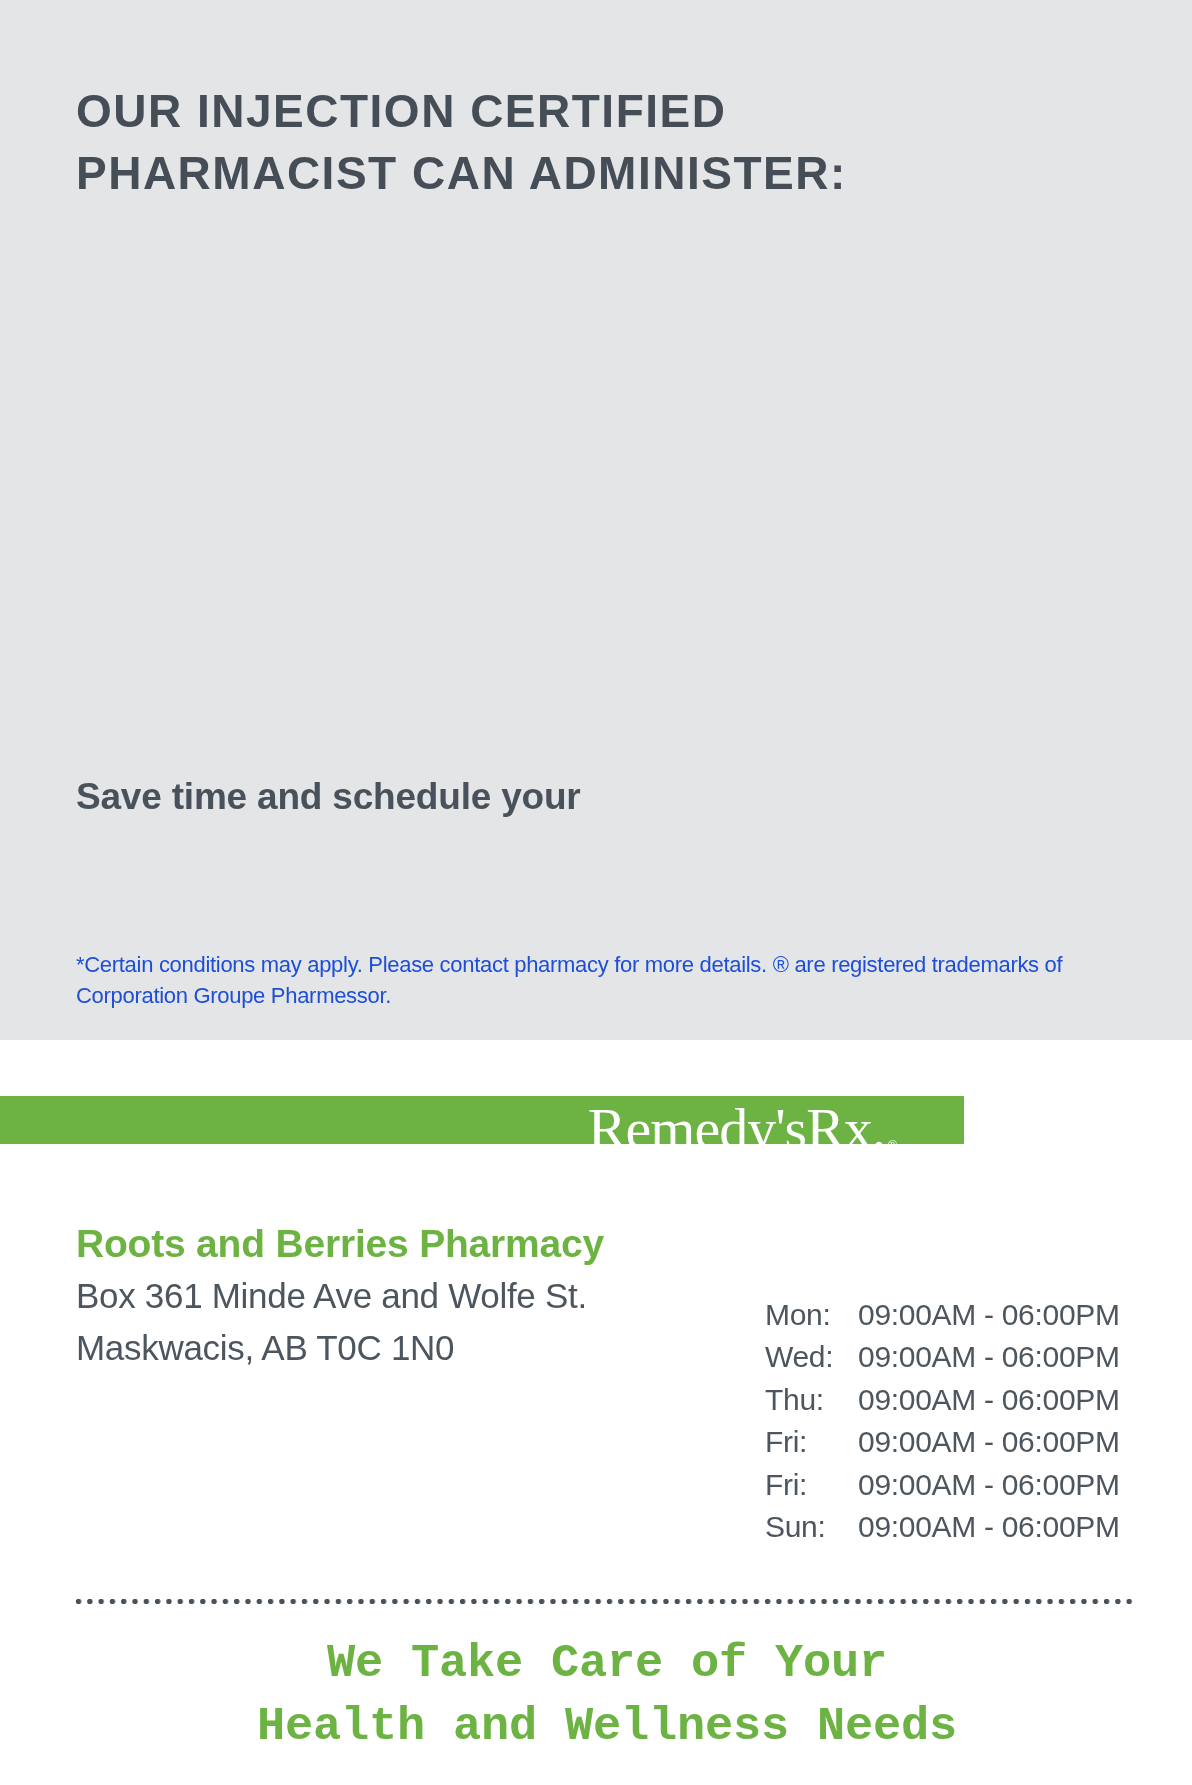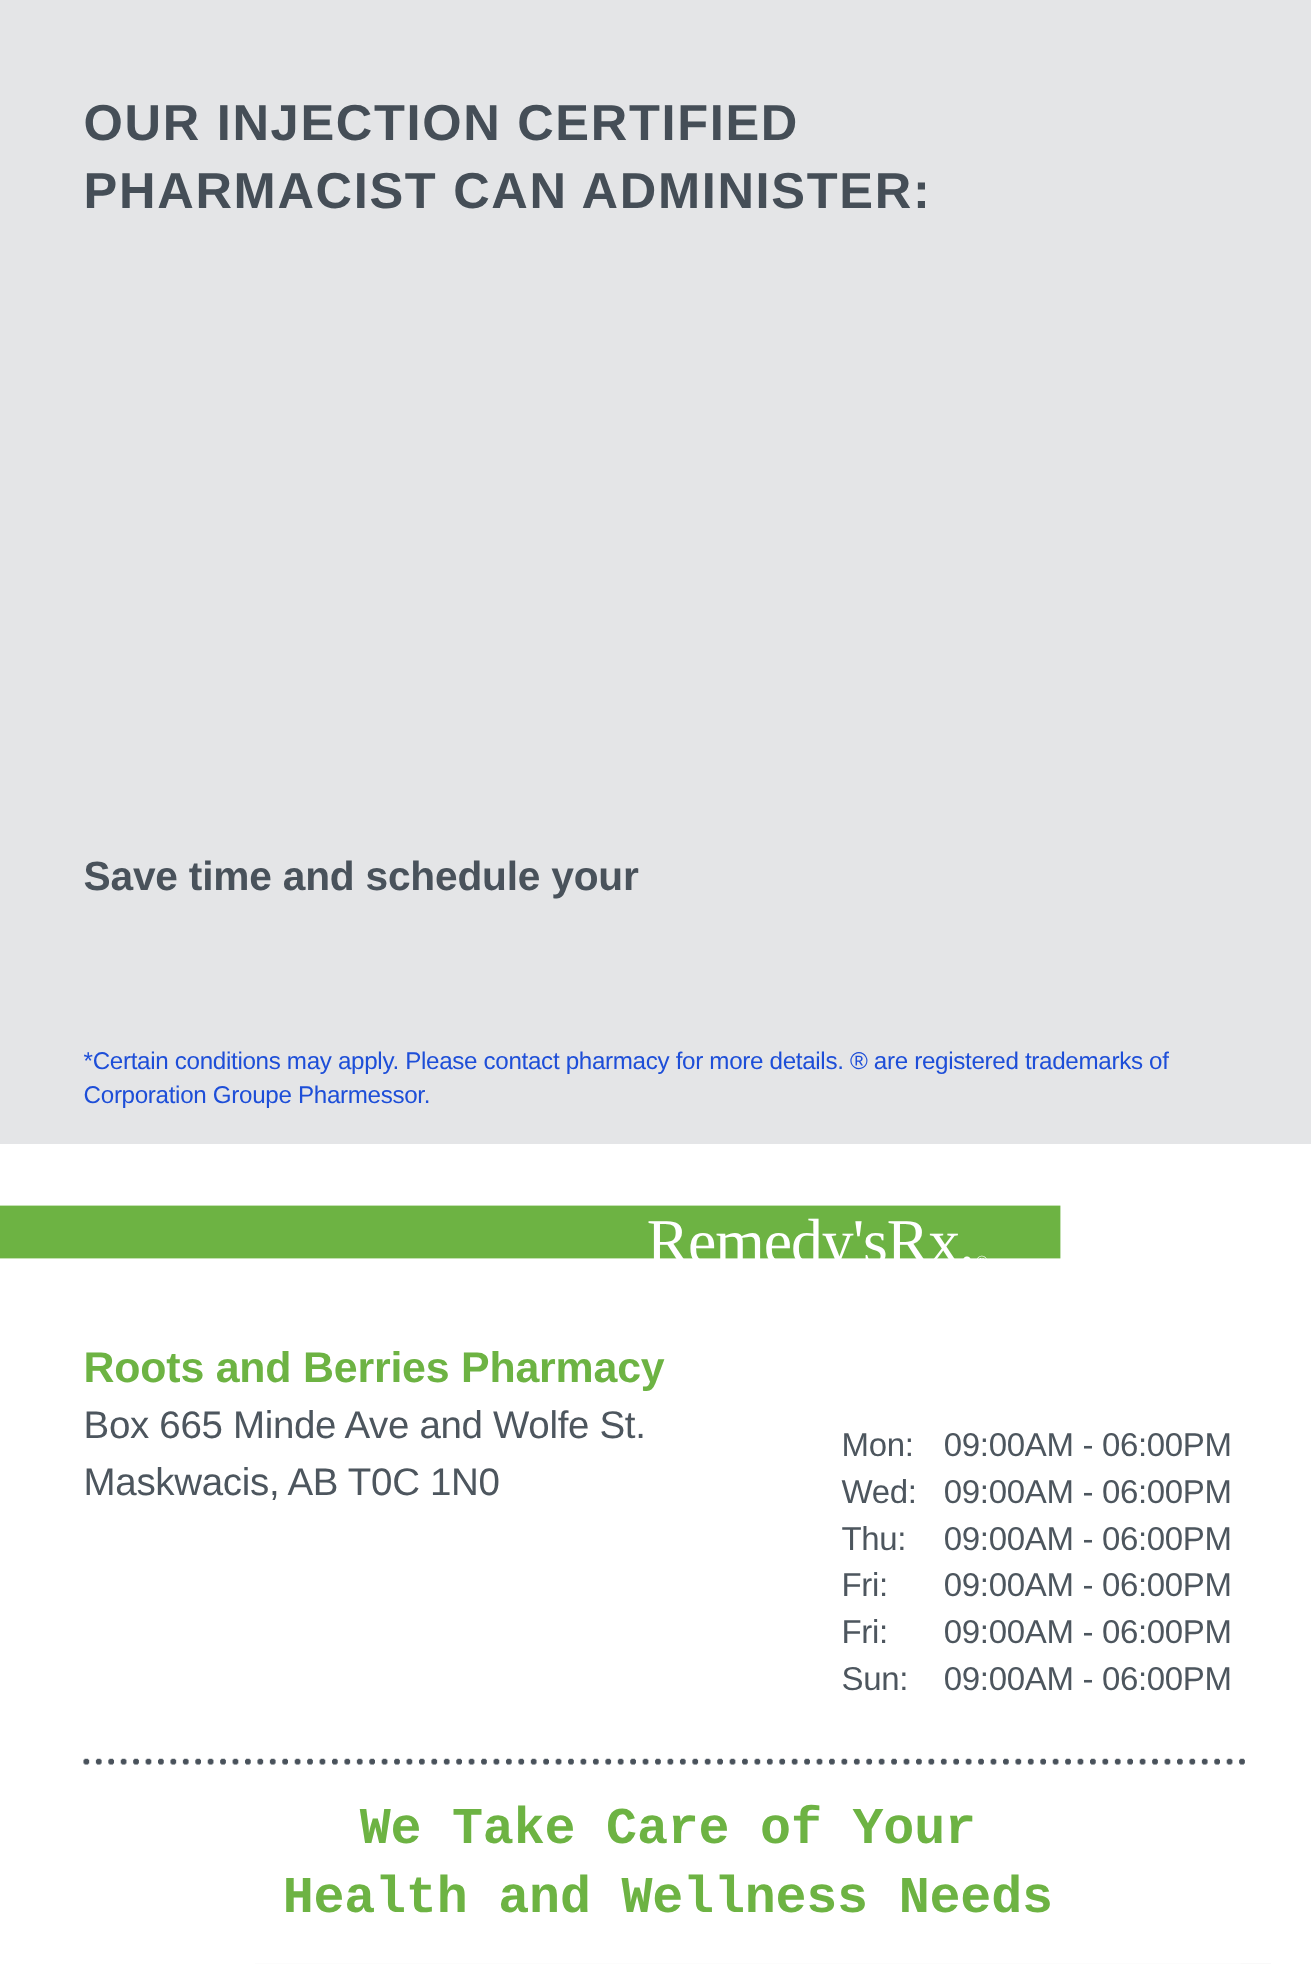--- a/index.html
+++ b/index.html
@@ -156,21 +156,21 @@
     <div class="brand-logo">
       <span class="logo-text">Remedy'sRx.</span><span class="reg-mark">®</span>
       <div class="brand-tagline"><span>The Local Drug Store</span><span class="tm-mark">™</span></div>
     </div>
   </section>
 
   <section class="info">
     <div class="pharmacy-name">Roots and Berries Pharmacy</div>
 
     <div class="address">
-      <div>Box 665 Minde Ave and Wolfe St.</div>
+      <div>Box 361 Minde Ave and Wolfe St.</div>
       <div>Maskwacis, AB T0C 1N0</div>
     </div>
 
 
     <div class="hours">
       <div class="hours-row"><span class="hours-day">Mon:</span><span class="hours-time">09:00AM - 06:00PM</span></div>
       <div class="hours-row"><span class="hours-day">Wed:</span><span class="hours-time">09:00AM - 06:00PM</span></div>
       <div class="hours-row"><span class="hours-day">Thu:</span><span class="hours-time">09:00AM - 06:00PM</span></div>
       <div class="hours-row"><span class="hours-day">Fri:</span><span class="hours-time">09:00AM - 06:00PM</span></div>
       <div class="hours-row"><span class="hours-day">Fri:</span><span class="hours-time">09:00AM - 06:00PM</span></div>

